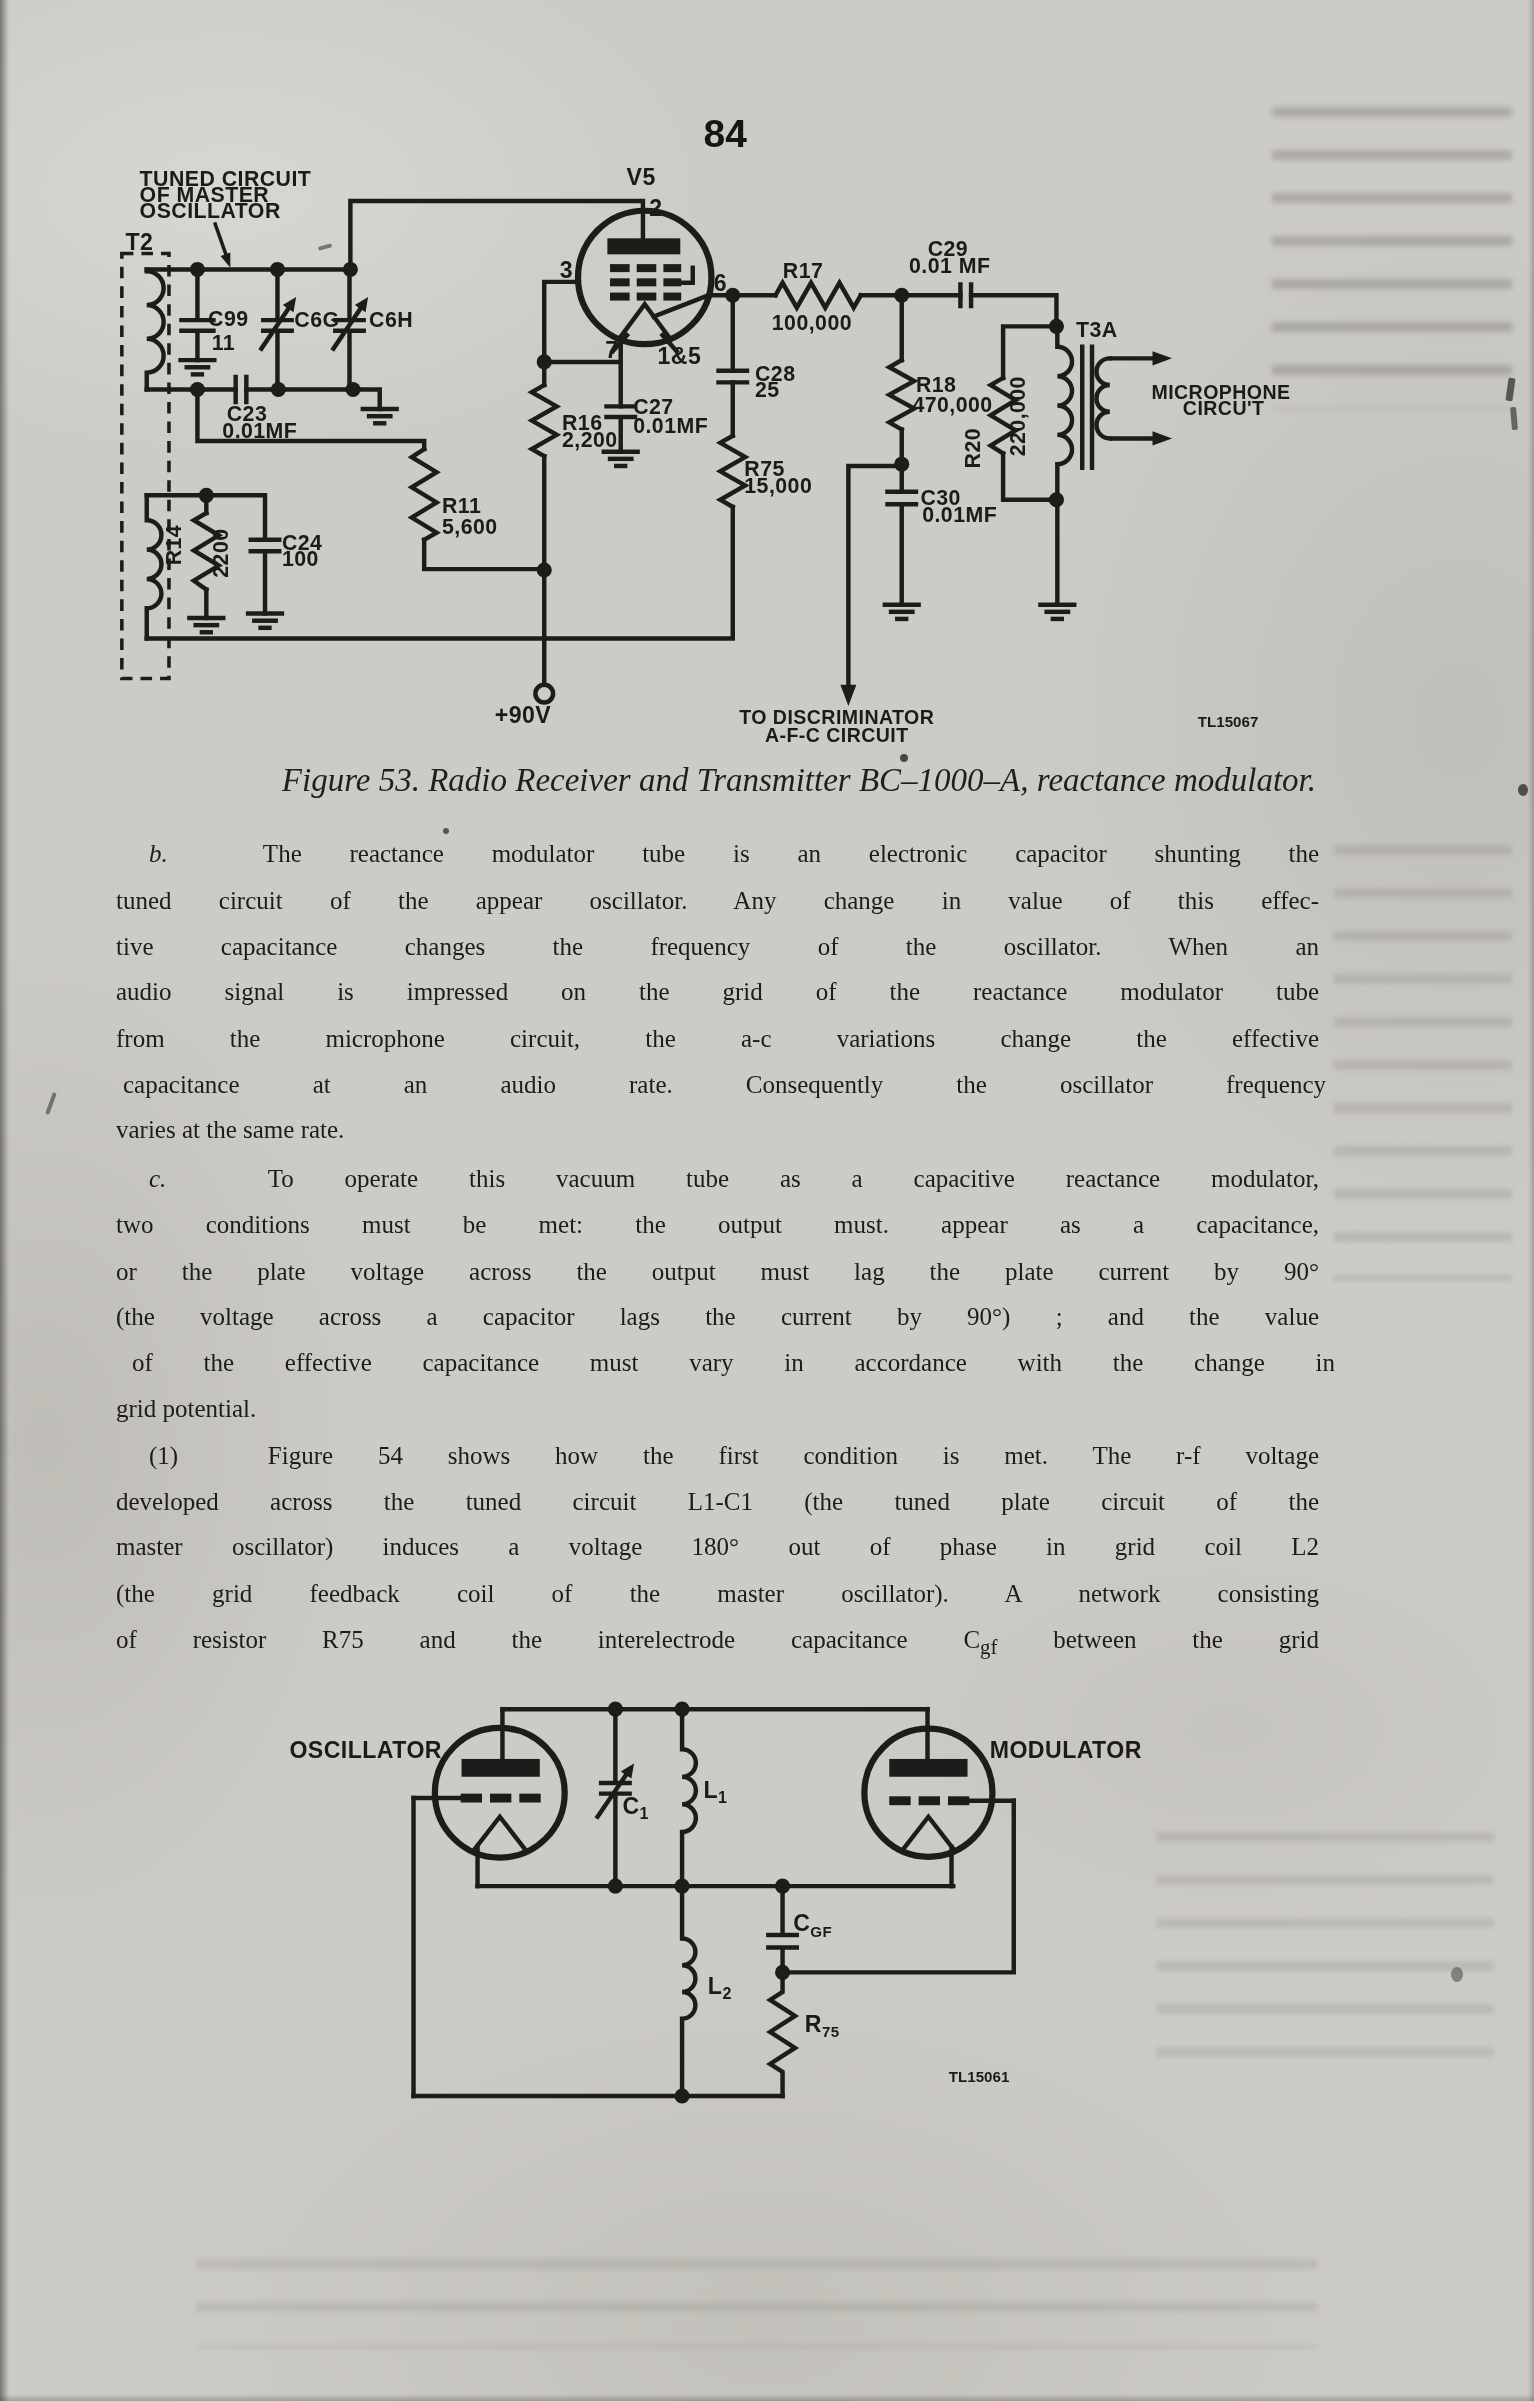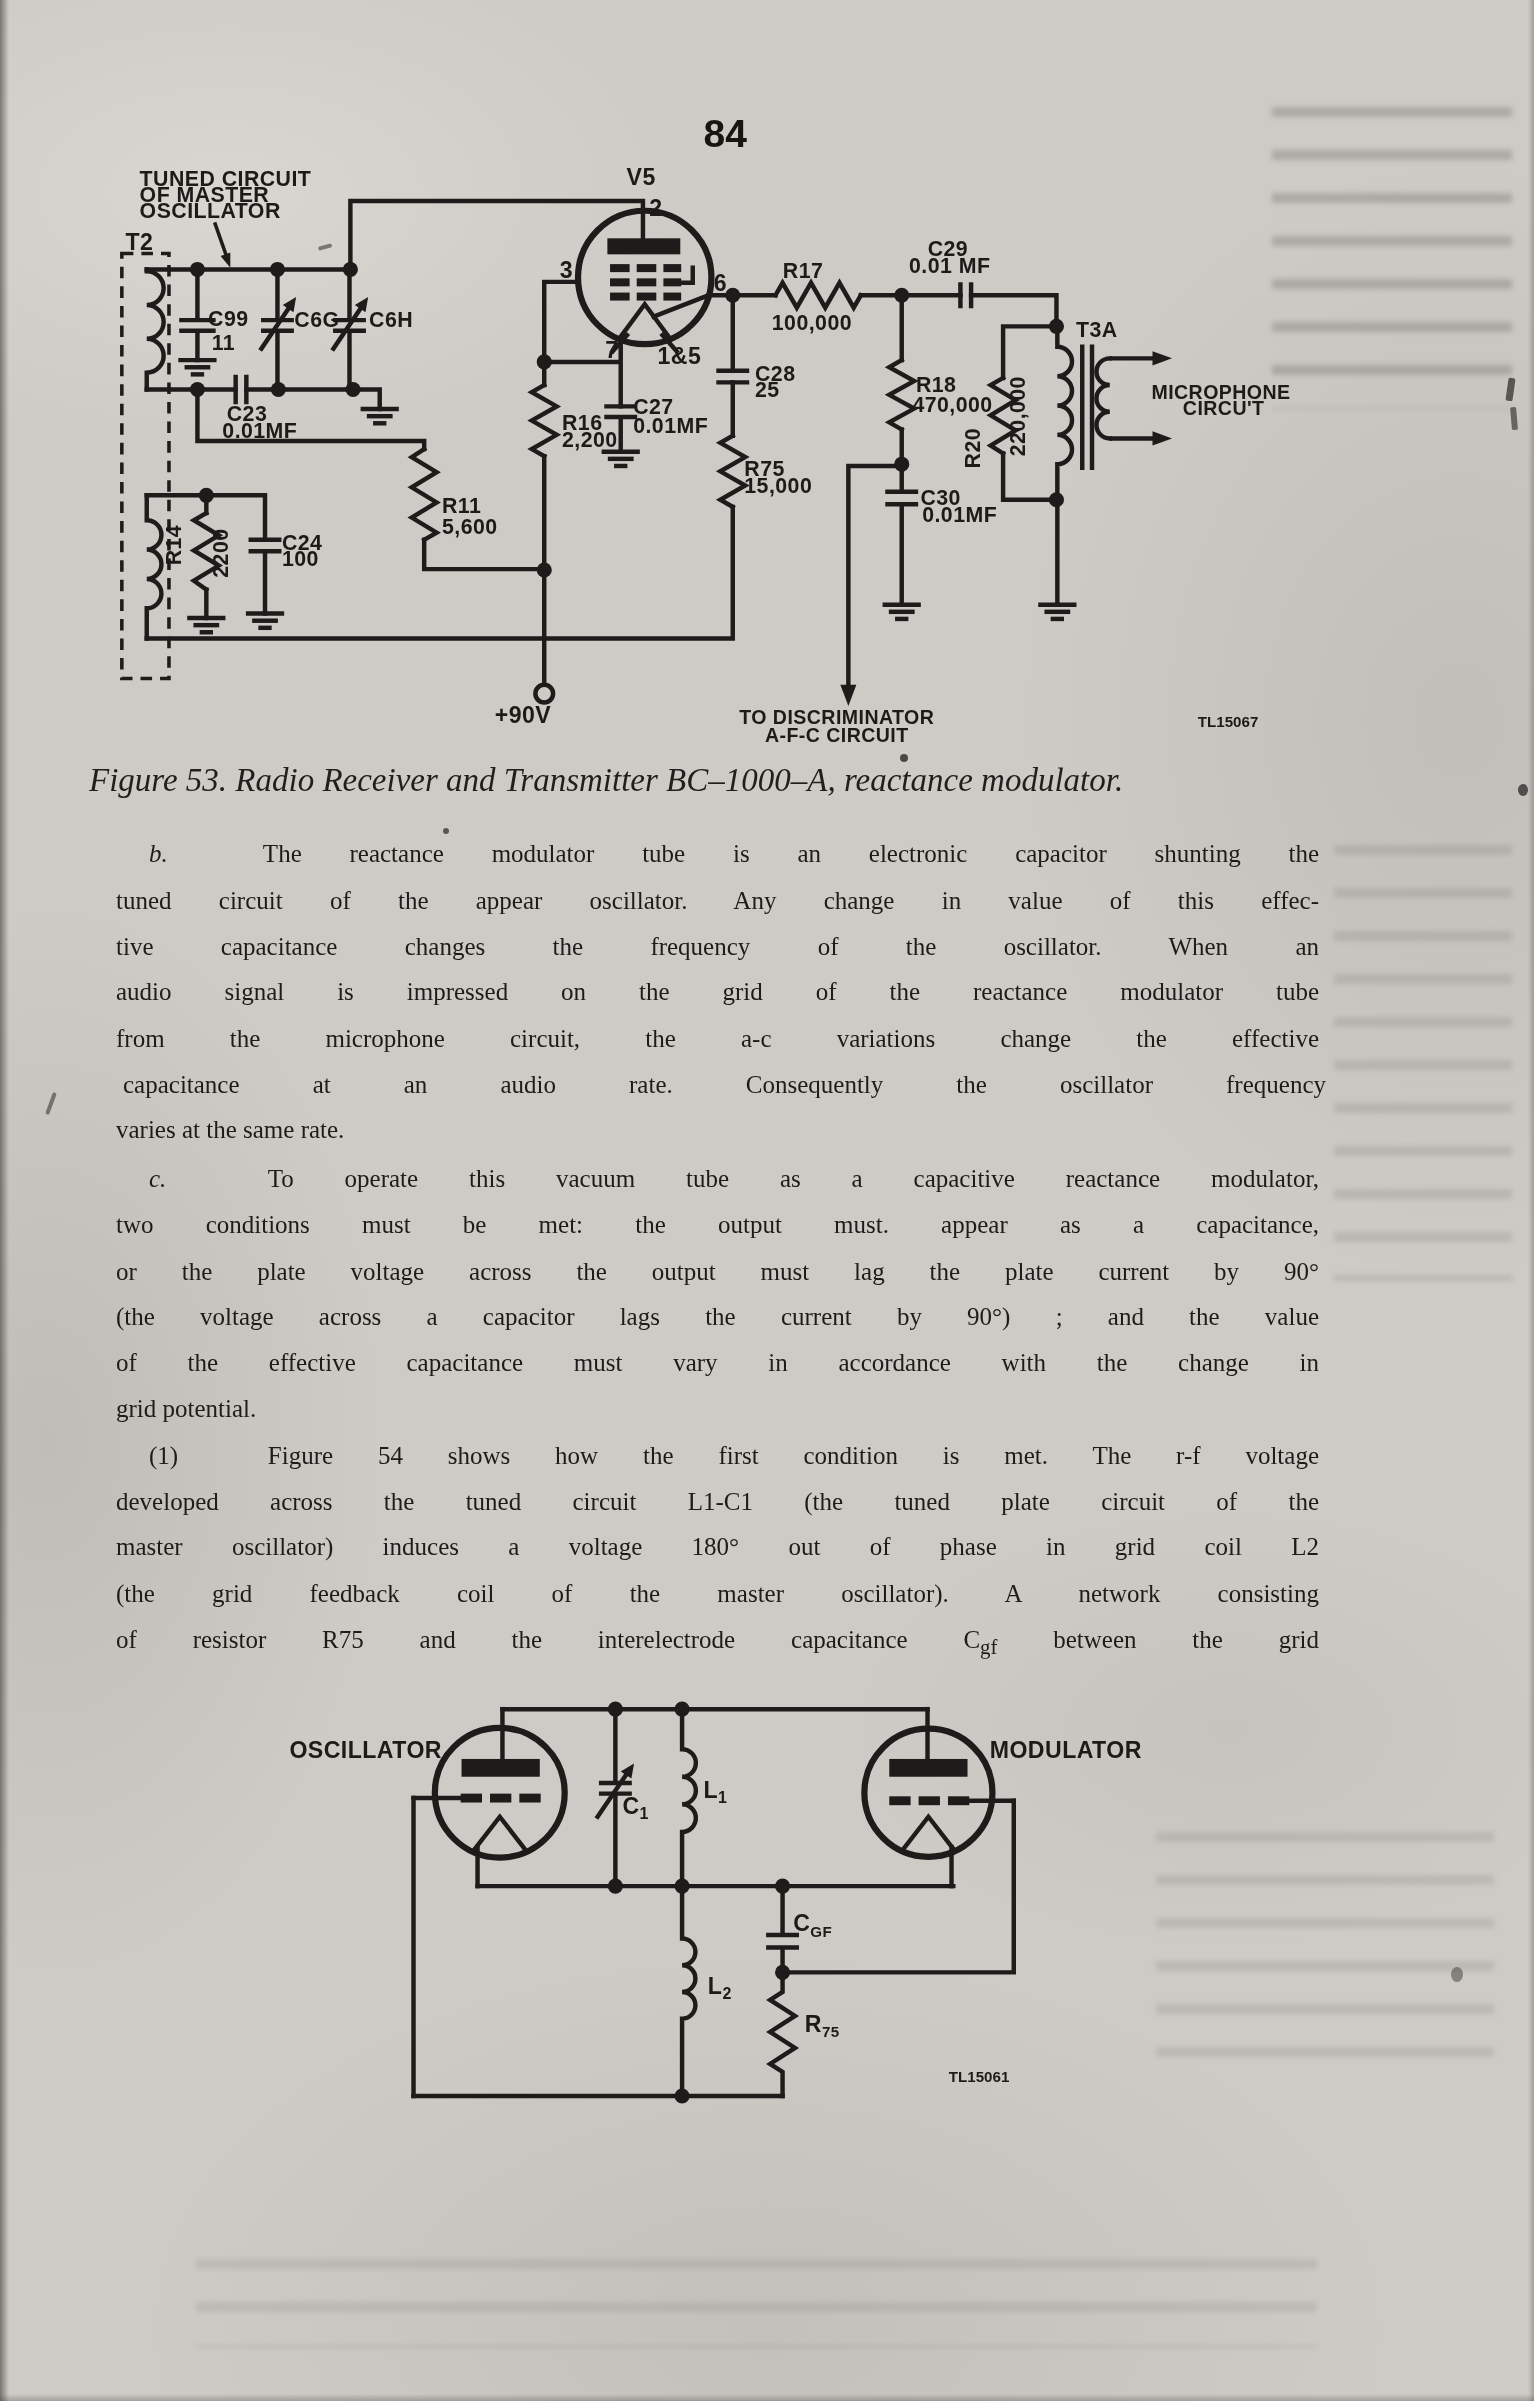--- a/index.html
+++ b/index.html
@@ -16,21 +16,21 @@
     background:linear-gradient(90deg, rgba(50,48,44,.55), rgba(50,48,44,0));}
   .edge-right{position:absolute;right:0;top:0;width:6.2px;height:100%;
     background:linear-gradient(270deg, rgba(80,78,72,.35), rgba(80,78,72,0));}
   .edge-bottom{position:absolute;left:0;bottom:0;width:100%;height:7.1px;
     background:linear-gradient(0deg, rgba(60,58,54,.30), rgba(60,58,54,0));}
   .ghost{position:absolute;filter:blur(2.7px);
     background:repeating-linear-gradient(180deg, rgba(105,103,97,.32) 0 9.8px, rgba(105,103,97,0) 9.8px 43px);}
   .speck{position:absolute;background:#3c3a36;border-radius:1.8px;}
   .pageno{position:absolute;left:685px;top:112px;width:62px;text-align:right;
     font-family:"Liberation Sans",sans-serif;font-weight:700;font-size:39px;color:#161511;}
-  .caption{position:absolute;font-style:italic;font-size:33px;color:#201f1d;text-align:left;}
+  .caption{position:absolute;font-style:italic;font-size:33px;color:#201f1d;text-align:right;}
   #cap53{left:89px;top:762px;width:1227px;}
   #cap54a{left:89px;top:2116px;width:1245px;}
   #cap54b{left:89px;top:2153px;width:1245px;}
   .bodyline{position:absolute;left:116px;width:1203px;height:46px;font-size:25px;
     text-align:justify;text-align-last:justify;white-space:normal;color:#1d1c1a;}
   .bodyline.last{text-align-last:left;}
   .bodyline .indent{display:inline-block;width:33px;}
   svg{position:absolute;left:0;top:0;}
   svg *{vector-effect:none;}
   .w{stroke:#1d1c1a;stroke-width:5;fill:none;stroke-linecap:square;stroke-linejoin:miter;}
@@ -325,21 +325,21 @@
     <div class="bodyline" style="top:978px;">audio signal is impressed on the grid of the reactance modulator tube</div>
     <div class="bodyline" style="top:1025px;">from the microphone circuit, the a-c variations change the effective</div>
     <div class="bodyline" style="top:1071px;margin-left:7px;">capacitance at an audio rate.  Consequently the oscillator frequency</div>
     <div class="bodyline last" style="top:1116px;">varies at the same rate.</div>
   </div>
   <div>
     <div class="bodyline" style="top:1165px;"><span class="indent"></span><i>c.</i>&nbsp; <span>To operate this vacuum tube as a capacitive reactance modulator,</span></div>
     <div class="bodyline" style="top:1211px;">two conditions must be met:  the output must. appear as a capacitance,</div>
     <div class="bodyline" style="top:1258px;">or the plate voltage across the output must lag the plate current by 90°</div>
     <div class="bodyline" style="top:1303px;">(the voltage across a capacitor lags the current by 90°) ; and the value</div>
-    <div class="bodyline" style="top:1349px;">of the effective capacitance must vary in accordance with the change in</div>
+    <div class="bodyline" style="top:1349px;margin-left:16px;">of the effective capacitance must vary in accordance with the change in</div>
     <div class="bodyline last" style="top:1395px;">grid potential.</div>
   </div>
   <div>
     <div class="bodyline" style="top:1442px;"><span class="indent"></span><span>(1)</span>&nbsp; <span>Figure 54 shows how the first condition is met.  The r-f voltage</span></div>
     <div class="bodyline" style="top:1488px;">developed across the tuned circuit L1-C1 (the tuned plate circuit of the</div>
     <div class="bodyline" style="top:1533px;">master oscillator) induces a voltage 180° out of phase in grid coil L2</div>
     <div class="bodyline" style="top:1580px;">(the grid feedback coil of the master oscillator).  A network consisting</div>
     <div class="bodyline" style="top:1626px;">of resistor R75 and the interelectrode capacitance C<sub>gf</sub> between the grid</div>
   </div>
 

